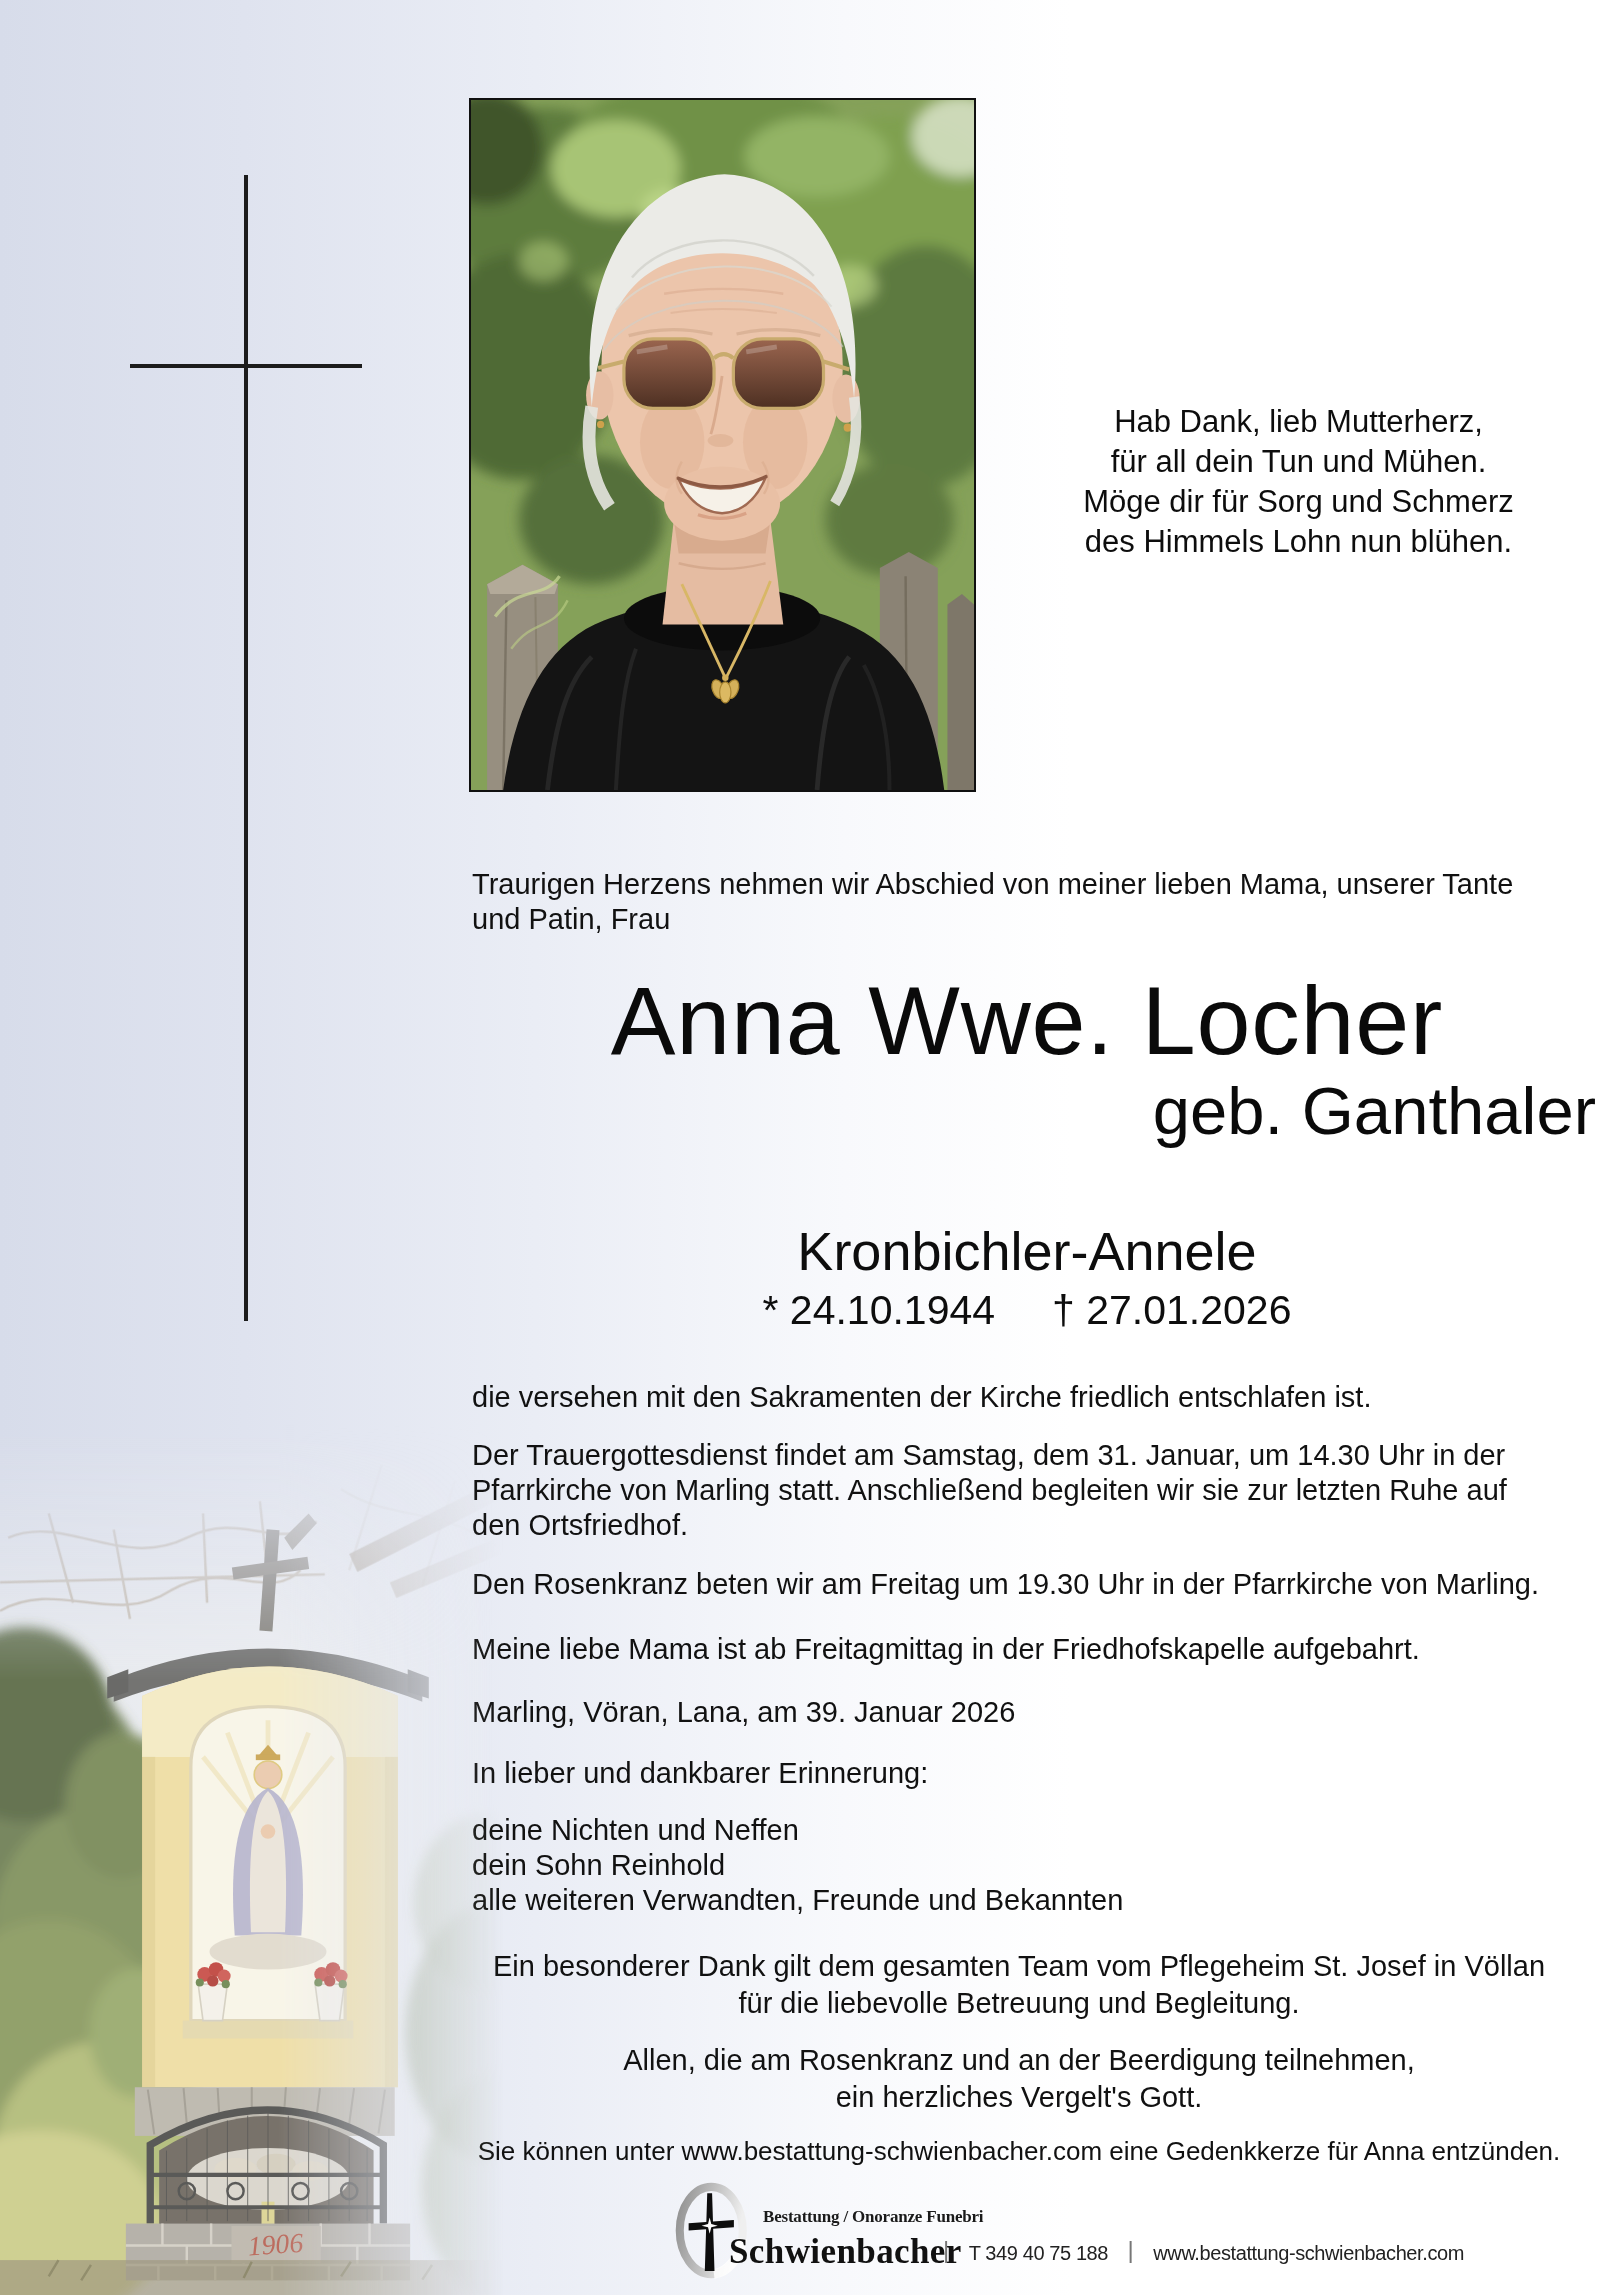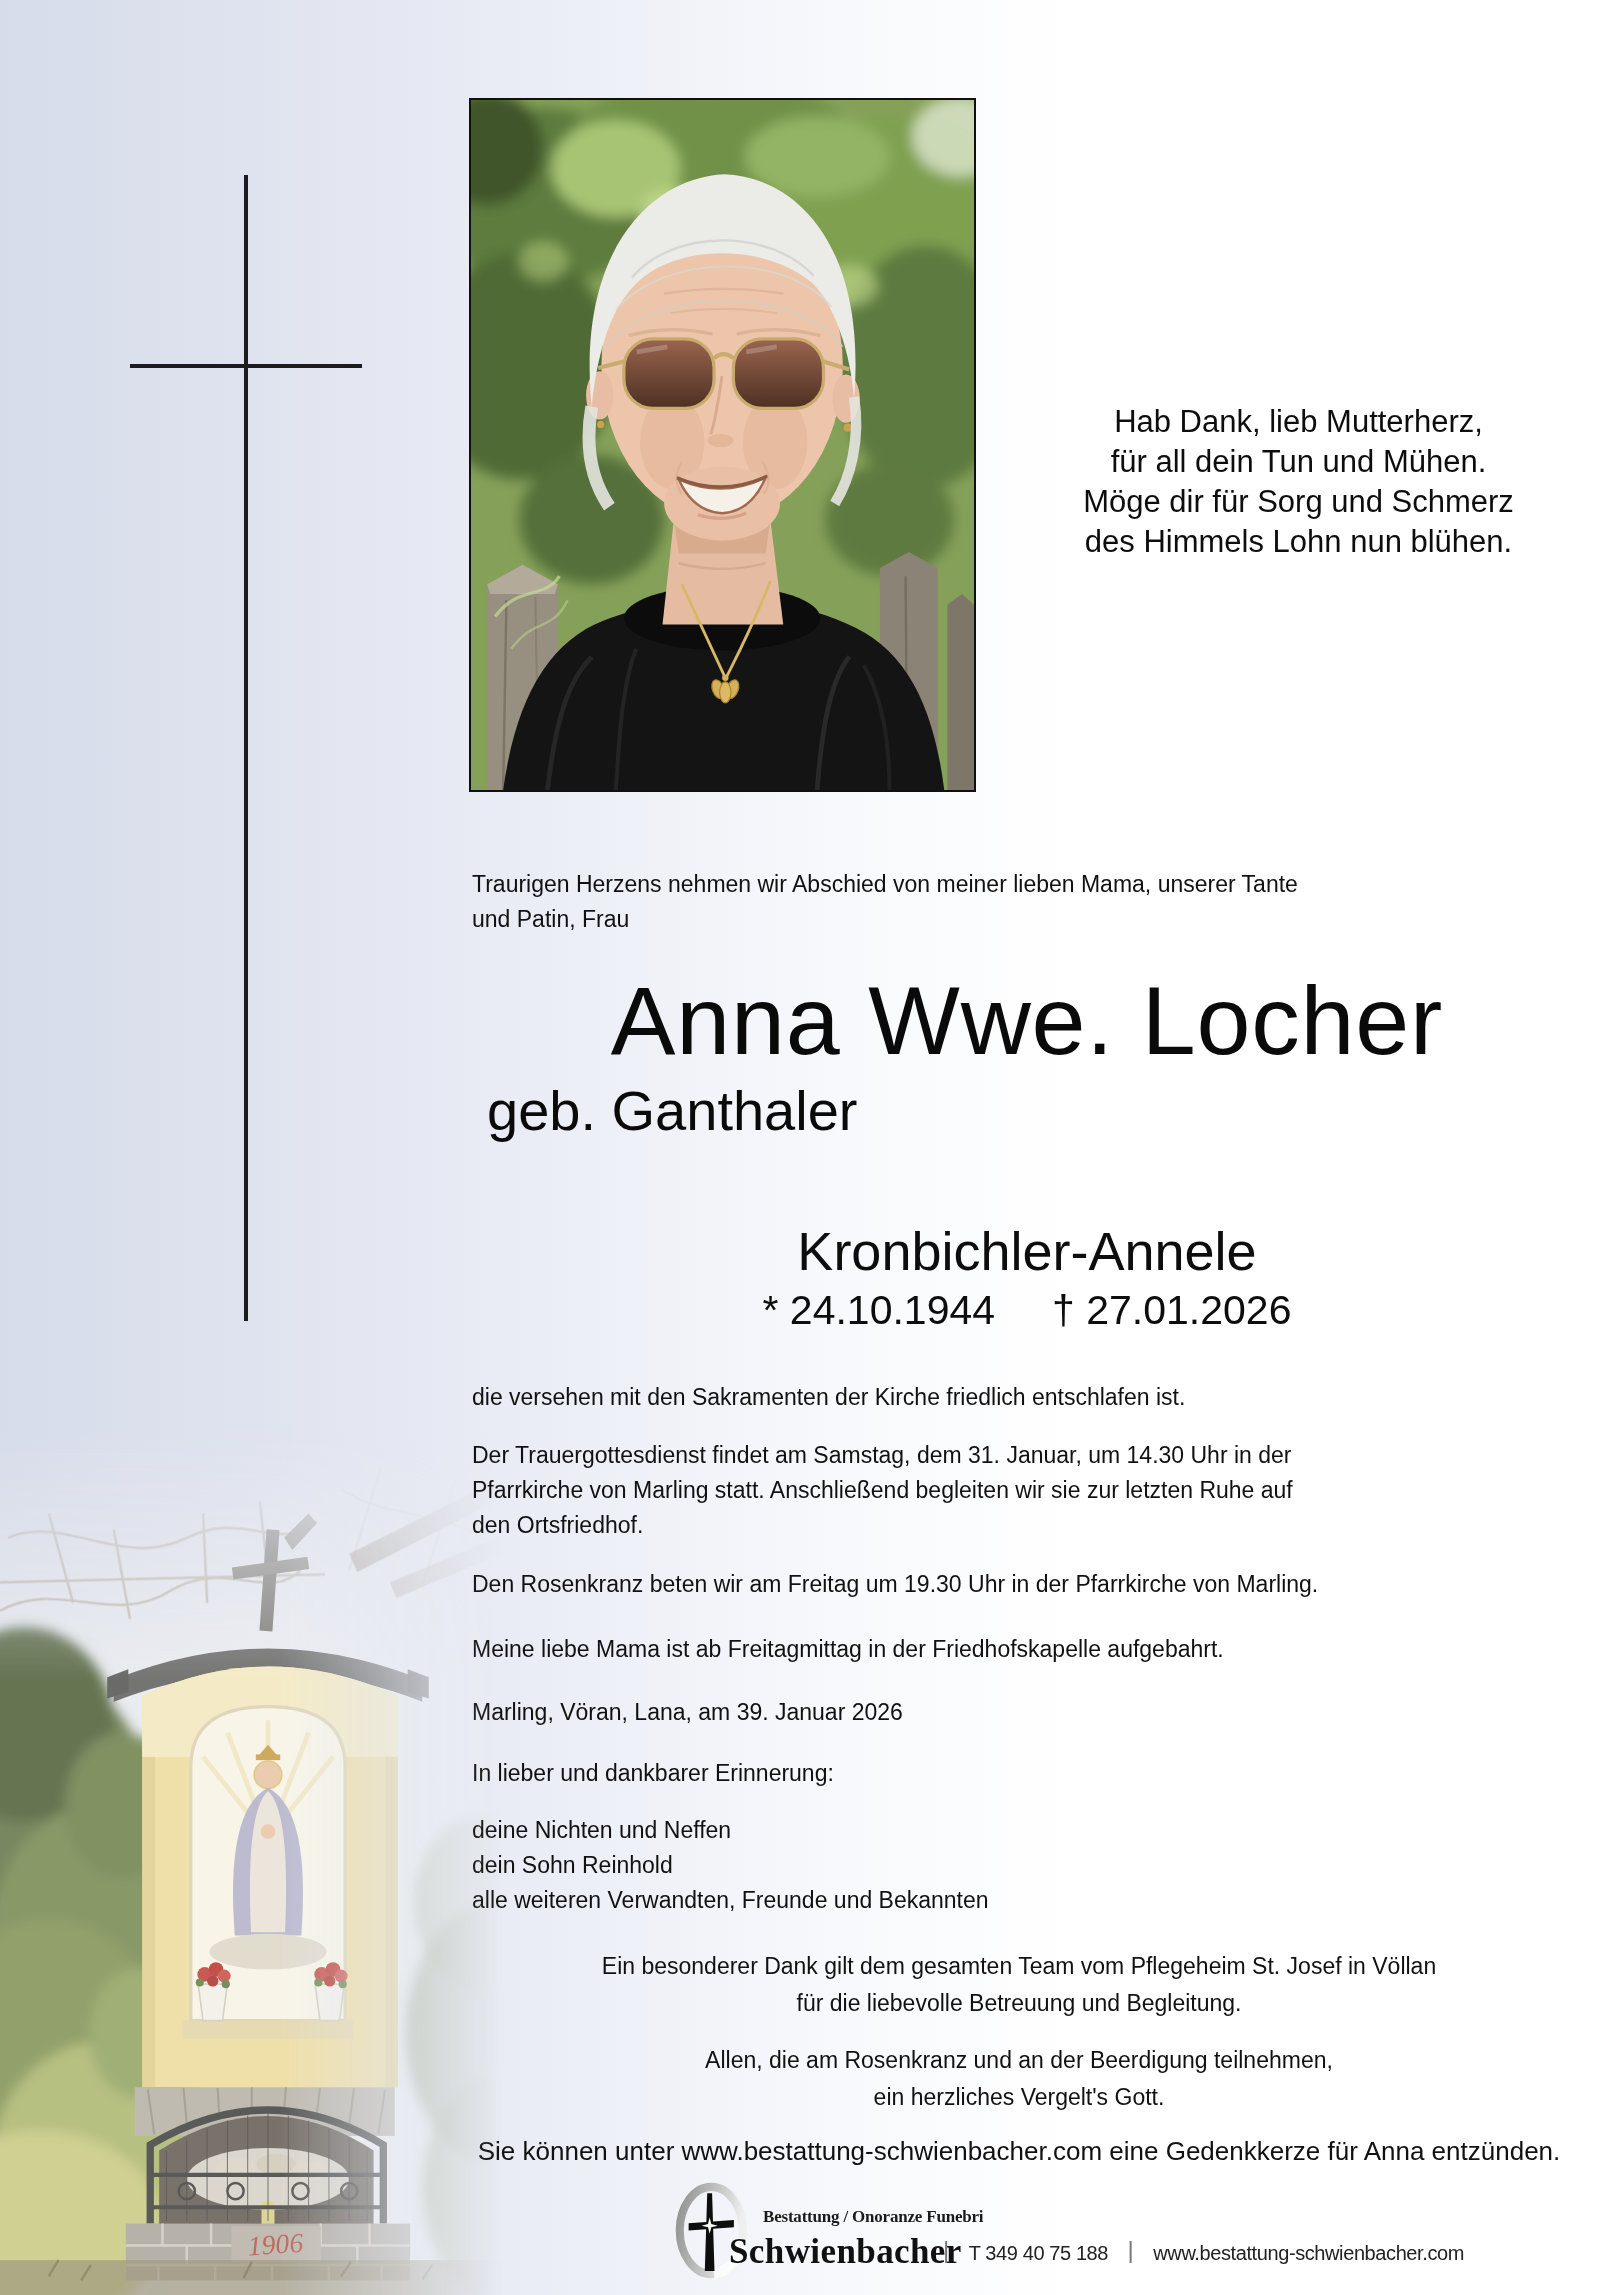--- a/index.html
+++ b/index.html
@@ -11,27 +11,27 @@
   .cross-v{position:absolute;left:244px;top:175px;width:4px;height:1146px;background:#1c1c1c;}
   .cross-h{position:absolute;left:130px;top:364px;width:232px;height:4px;background:#1c1c1c;}
   
   .portrait{position:absolute;left:469px;top:98px;width:507px;height:694px;
         border:2.4px solid #101010;box-sizing:border-box;overflow:hidden;}
   .portrait svg{display:block;width:100%;height:100%;}
   
   .verse{position:absolute;left:1063px;top:402px;width:471px;text-align:center;
         font-size:31px;line-height:40px;color:#0d0d0d;}
   
-  .tb{position:absolute;left:472px;width:1104px;font-size:23px;line-height:35px;color:#111;}
+  .tb{position:absolute;left:472px;width:1104px;font-size:29px;line-height:35px;color:#111;}
   .tb .ln{white-space:nowrap;}
   .centered{left:472px;width:1094px;text-align:center;}
   .name-line{position:absolute;left:487px;width:1080px;text-align:center;
         font-size:97px;line-height:97px;letter-spacing:0.8px;color:#0a0a0a;white-space:nowrap;}
-  .maiden-line{position:absolute;left:487px;width:1080px;text-align:left;
-        font-size:56px;line-height:81px;color:#0a0a0a;white-space:nowrap;}
+  .maiden-line{position:absolute;left:516px;width:1080px;text-align:right;
+        font-size:67px;line-height:81px;color:#0a0a0a;white-space:nowrap;}
   .vulgo-line{position:absolute;left:487px;width:1080px;text-align:center;
         font-size:54px;line-height:54px;color:#0d0d0d;white-space:nowrap;}
   .dates-row{position:absolute;left:487px;width:1080px;top:1290px;display:flex;
         justify-content:center;gap:57px;font-size:41px;line-height:41px;color:#0d0d0d;}
   .candle{font-size:26px;line-height:32px;}
   
   .shrine-fade-v{position:absolute;left:0;top:1416px;width:536px;height:879px;
         -webkit-mask-image:linear-gradient(to top,#000 70%,rgba(0,0,0,0) 99%);
         mask-image:linear-gradient(to top,#000 70%,rgba(0,0,0,0) 99%);}
   .shrine-fade-h{width:100%;height:100%;

